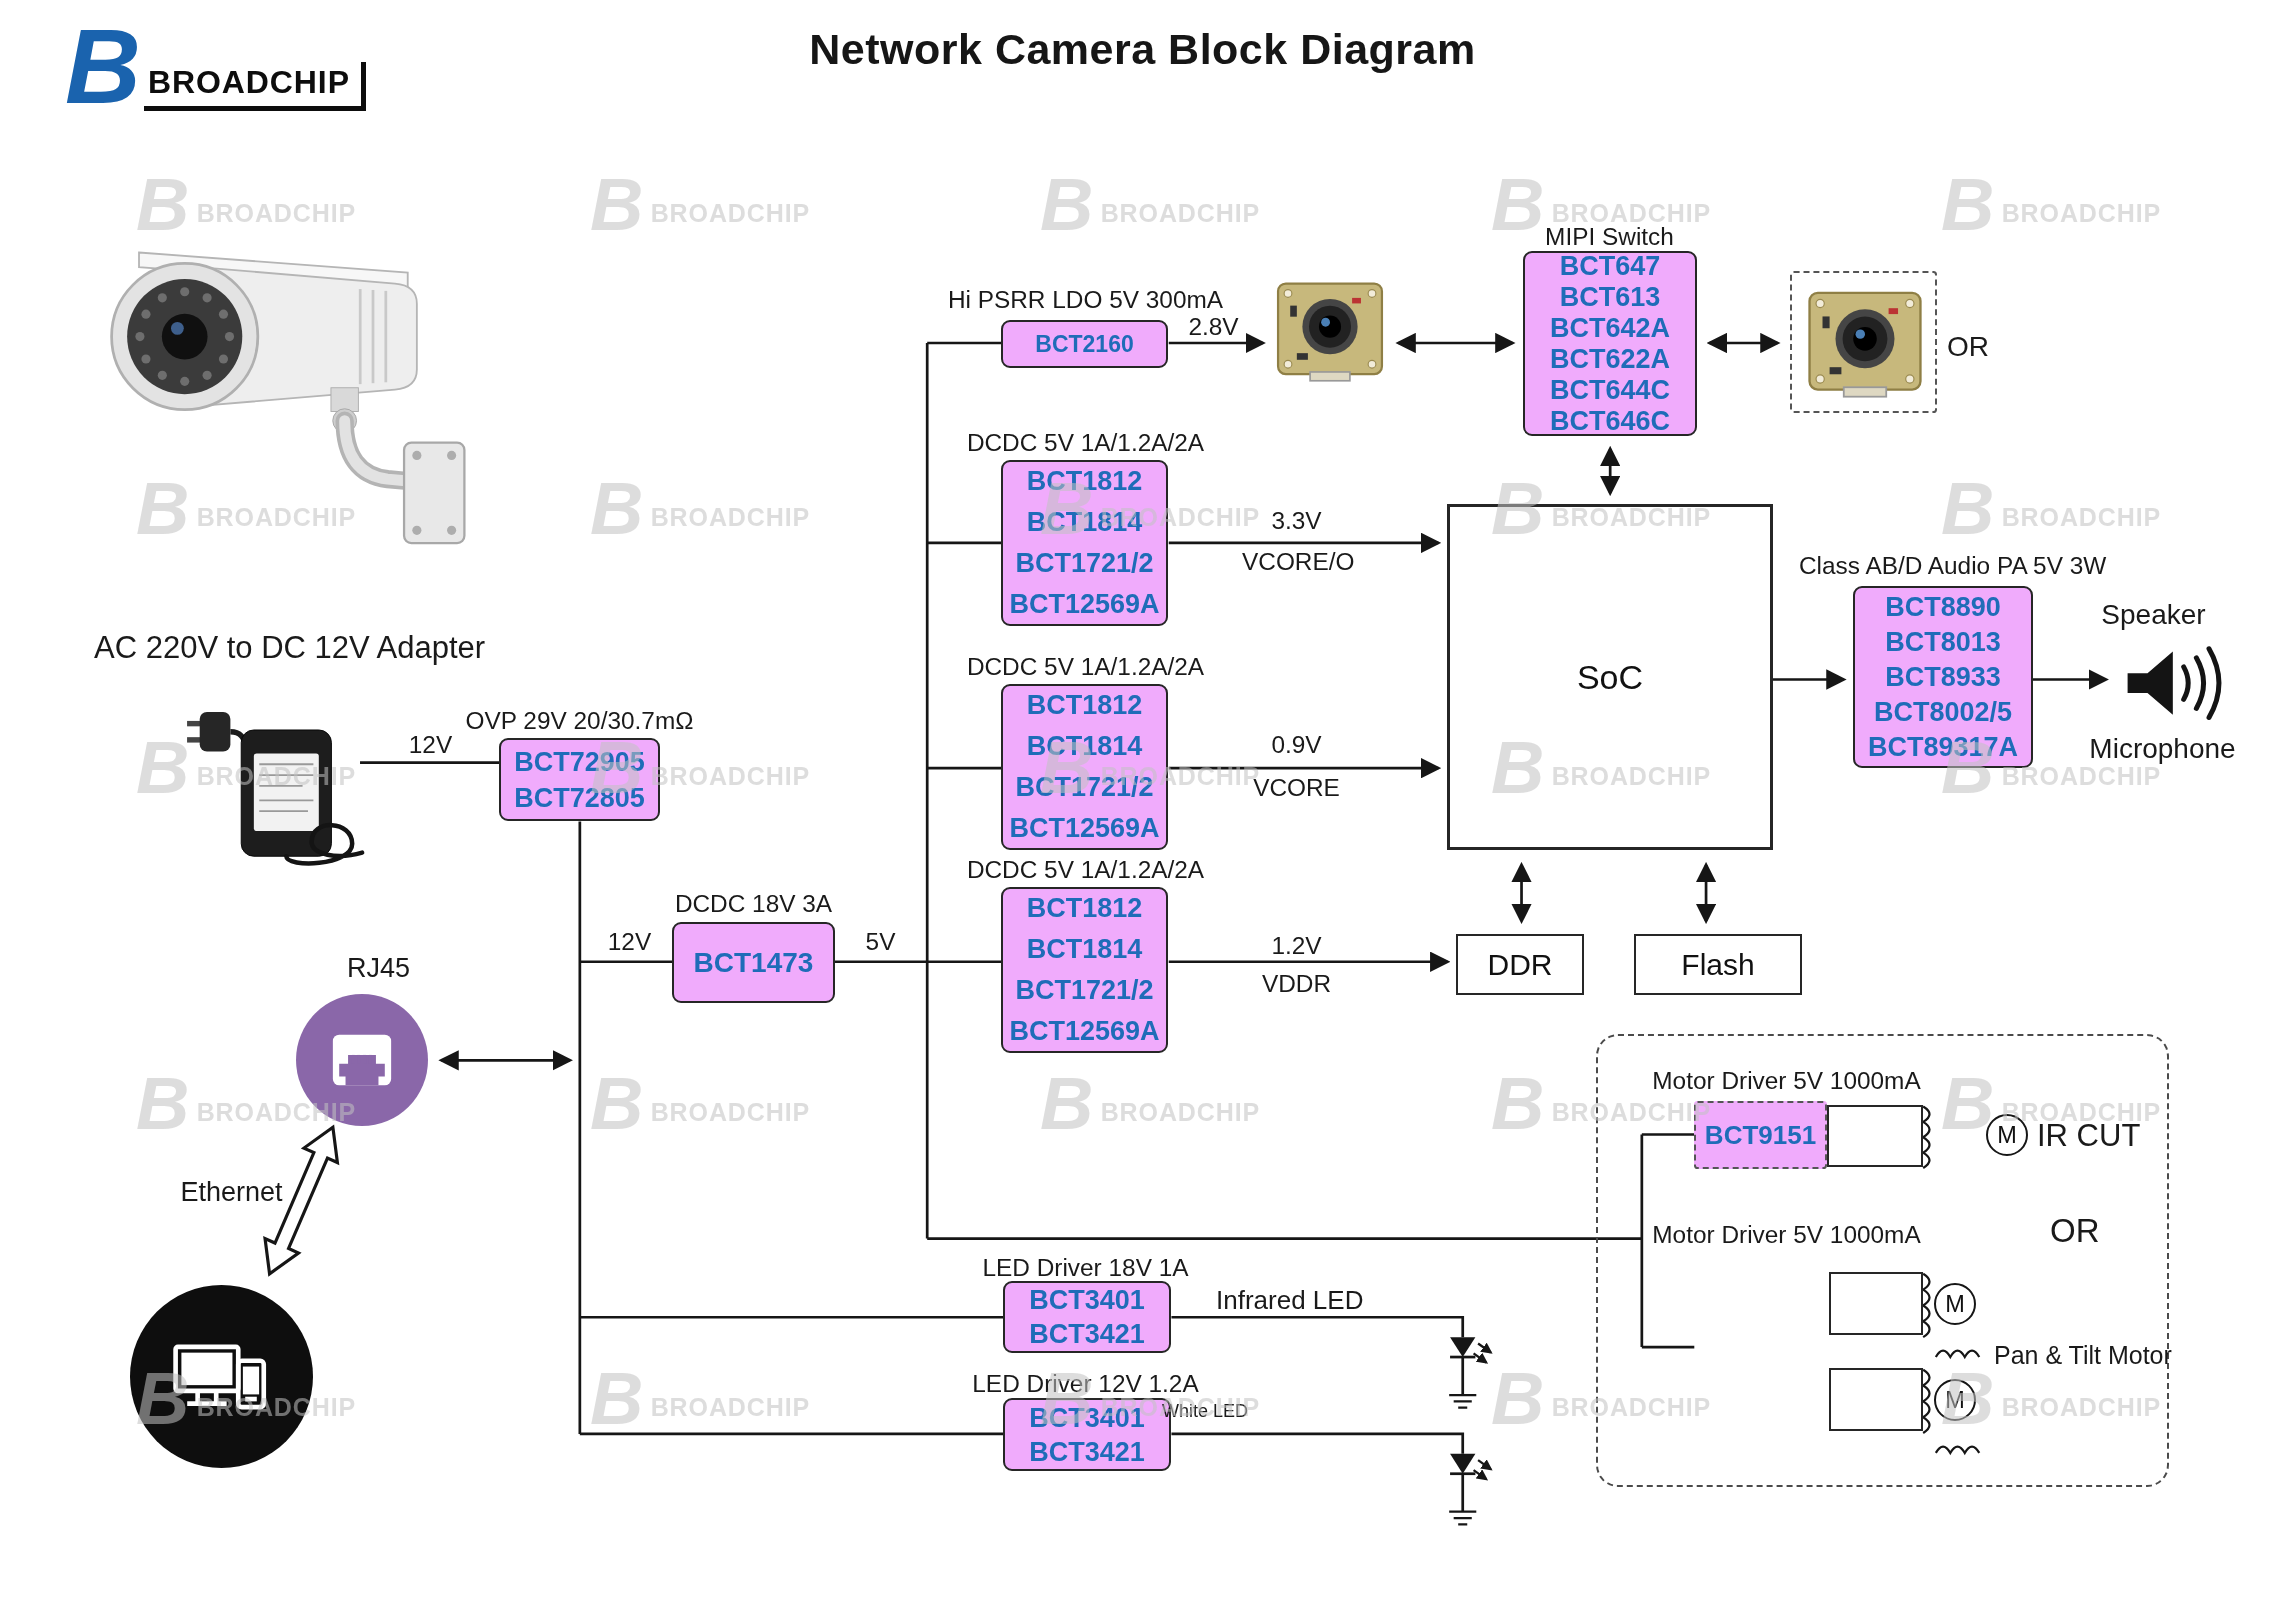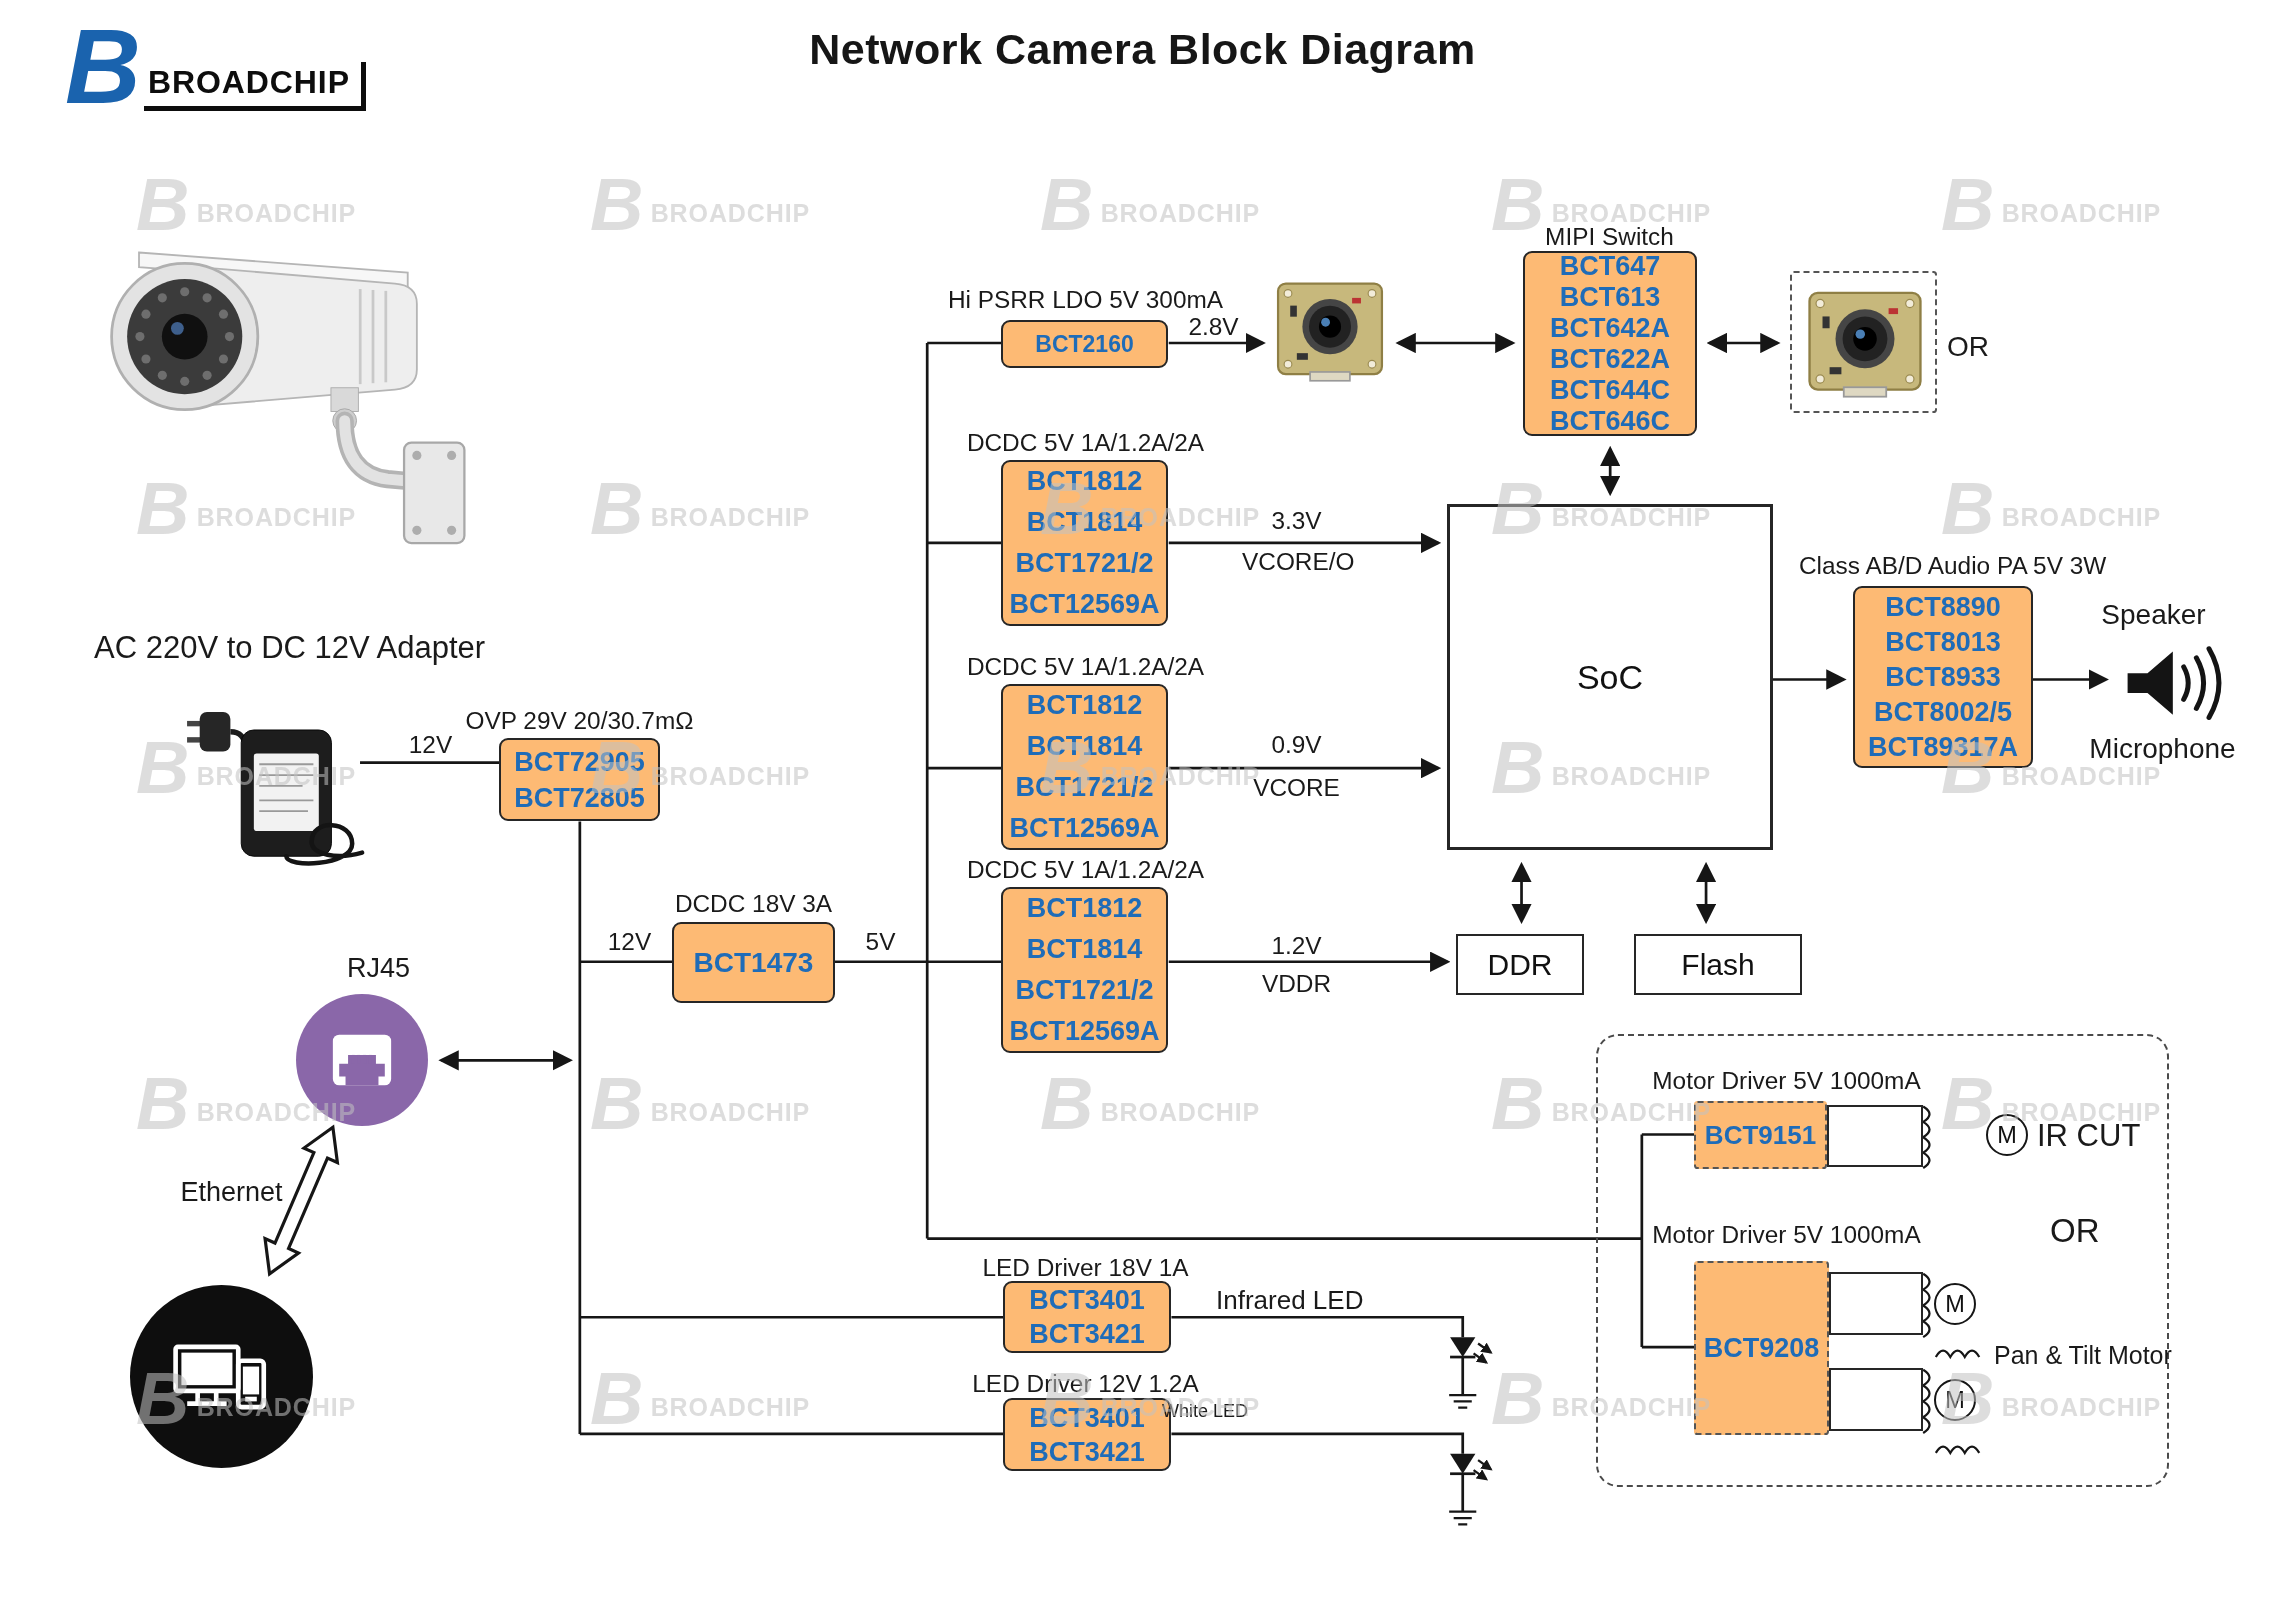--- a/index.html
+++ b/index.html
@@ -15,21 +15,21 @@
                 font-size:43px; font-weight:700; letter-spacing:0.5px; z-index:4; }
 
   .logo { position:absolute; left:65px; top:22px; display:flex; align-items:flex-end; gap:3.6px; z-index:4; }
   .logo-b { font-style:italic; font-weight:700; font-size:105px; line-height:.85; color:var(--logo_blue,#1a63ae); }
   .logo-text { font-weight:700; font-size:32px; letter-spacing:0.9px; color:#0d0d0d;
                border-bottom:5.4px solid #0d0d0d; border-right:5.4px solid #0d0d0d; padding:1.8px 11px 5.4px 3.6px; }
 
   .lbl { position:absolute; font-size:24.4px; color:#1a1a1a; white-space:nowrap; z-index:4; }
   .ctr { text-align:center; }
 
-  .cbox { position:absolute; background:#fdba74; border:2.7px solid #262626; border-radius:9px;
+  .cbox { position:absolute; background:#f0abfc; border:2.7px solid #262626; border-radius:9px;
           display:flex; flex-direction:column; align-items:center; justify-content:center;
           color:var(--chip_blue,#1f6cb8); font-weight:700; z-index:3; white-space:nowrap; }
   .cbox .chip { display:block; }
   .dashed-b { border:2.3px dashed #555; border-radius:3.6px;justify-content:center; }
   .plainbox { position:absolute; background:#fff; border:2.7px solid #262626;
               display:flex; align-items:center; justify-content:center;
           font-size:30px; color:#111; z-index:3; }
   .dashbox { position:absolute; border:2.7px dashed #4a4a4a; border-radius:22px; z-index:2; }
   .lead { position:absolute; border:2.3px solid #262626; background:#fff; z-index:3; }
 
@@ -342,23 +342,20 @@
     <span class="chip">BCT9151</span>
   </div>
   <div class="lead" style="left:1827px;top:1105px;width:96px;height:62px"></div>
   <div class="mcirc" style="left:1986px;top:1114px">
     <span>M</span>
   </div>
   <div class="lbl" style="left:2037px;top:1118px;font-size:31px">IR CUT</div>
 
   <div class="lbl ctr" style="left:1642px;top:1221px;width:289px">Motor Driver 5V 1000mA</div>
   <div class="lbl" style="left:2050px;top:1212px;font-size:33px">OR</div>
-  <div class="cbox dashed-b" style="left:1694px;top:1261px;width:135px;height:174px;font-size:27px">
-    <span class="chip">BCT9208</span>
-  </div>
   <div class="lead" style="left:1829px;top:1272px;width:94px;height:63px"></div>
   <div class="lead" style="left:1829px;top:1368px;width:94px;height:63px"></div>
   <div class="mcirc" style="left:1934px;top:1283px">
     <span>M</span>
   </div>
   <div class="mcirc" style="left:1934px;top:1379px">
     <span>M</span>
   </div>
   <div class="lbl" style="left:1994px;top:1341px;font-size:25px">Pan &amp; Tilt Motor</div>
 

